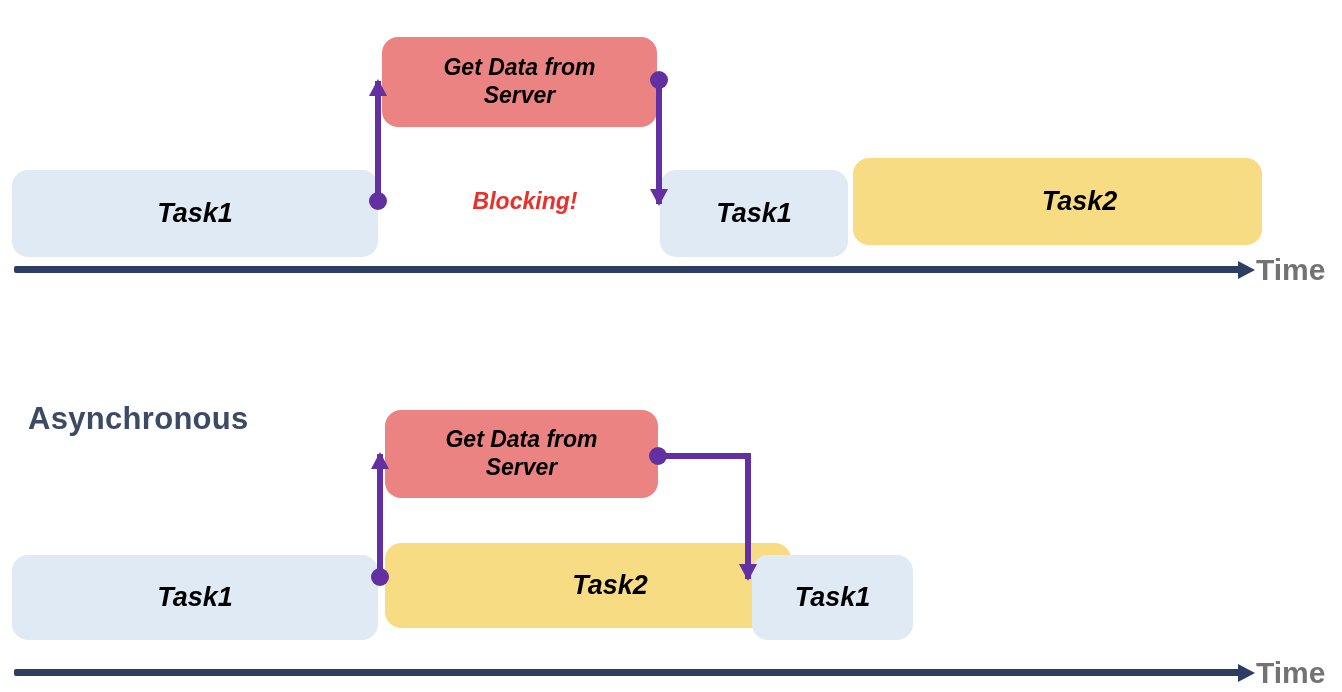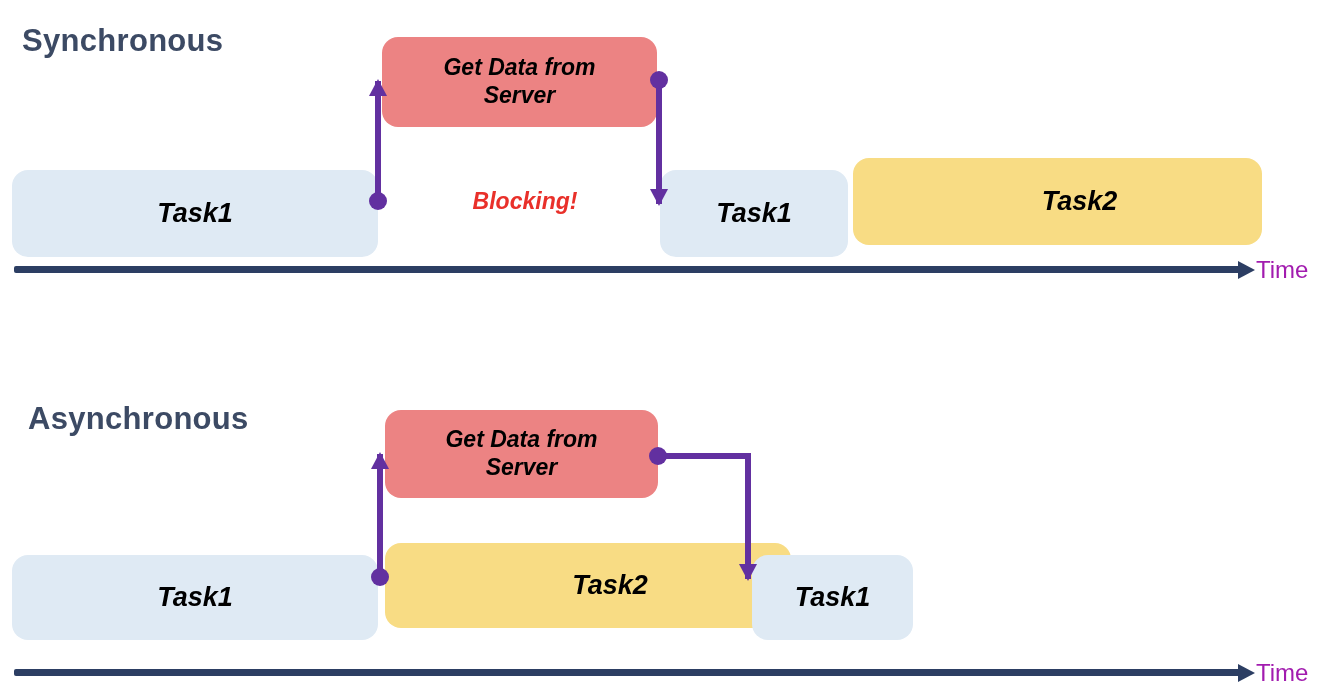--- a/index.html
+++ b/index.html
@@ -62,41 +62,40 @@
   .tl-head {
     position: absolute;
     width: 0; height: 0;
     border-top: 9px solid transparent;
     border-bottom: 9px solid transparent;
     border-left: 17px solid #2c3e63;
     z-index: 1;
   }
   .tl-label {
     position: absolute;
-    font-size: 24px;
-    font-weight: normal;
-    color: #a21caf;
+    font-size: 30px;
+    font-weight: bold;
+    color: #737373;
     line-height: 37px;
     z-index: 1;
   }
   .connectors {
     position: absolute;
     left: 0; top: 0;
     width: 1342px;
     height: 692px;
     z-index: 2;
     pointer-events: none;
   }
 </style>
 </head>
 <body>
 
 <div class="canvas">
 
-  <div class="section-title" style="left:22px; top:22px;">Synchronous</div>
 
   <div class="box server" style="left:382px; top:37px; width:275px; height:90px;">Get Data from Server</div>
 
   <div class="box blue" style="left:12px; top:158px; width:366px; height:87px;">Task1</div>
 
   <div class="blocking" style="left:378px; top:158px; width:294px; height:87px;">Blocking!</div>
 
   <div class="box blue" style="left:660px; top:158px; width:188px; height:87px;">Task1</div>
 
   <div class="box yellow" style="left:853px; top:158px; width:365px; height:87px;">Task2</div>

